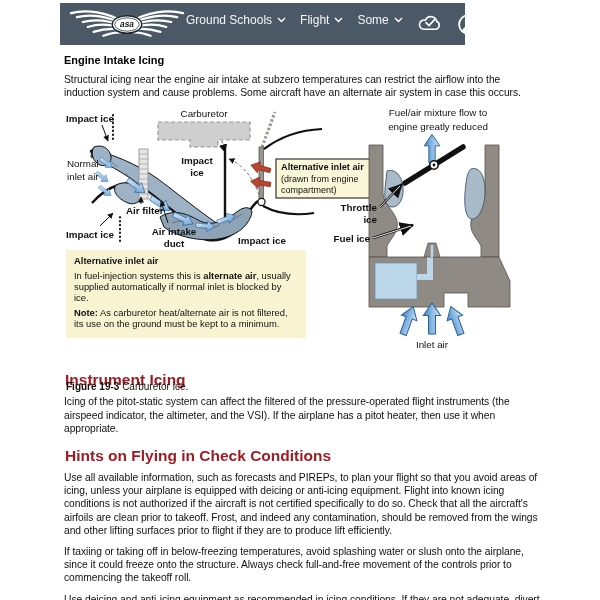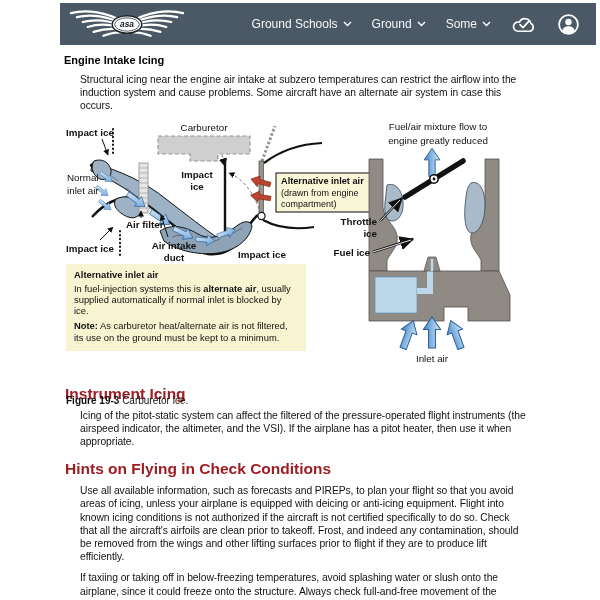--- a/index.html
+++ b/index.html
@@ -1,29 +1,29 @@
 <!DOCTYPE html>
 <html><head>
 <meta charset="utf-8">
 <style>
   html,body{margin:0;padding:0;background:#fff;}
   .page{position:relative;width:600px;height:600px;overflow:hidden;background:#fff;
         font-family:"Liberation Sans",sans-serif;color:#111;}
   
-  .nav{position:absolute;left:60px;top:3px;width:536px;height:42px;background:#4b5966;
+  .nav{position:absolute;left:60px;top:3px;width:405px;height:42px;background:#4b5966;
        display:flex;align-items:center;box-sizing:border-box;padding:0 16px 0 8px;}
   .logo{display:flex;align-items:center;cursor:pointer;}
-  .nav-menu{margin-left:auto;display:flex;align-items:center;gap:20px;}
+  .nav-menu{margin-left:auto;display:flex;align-items:flex-start;gap:14px;}
   .nav-item{display:flex;align-items:center;gap:5px;color:#f4f6f8;font-size:12px;cursor:pointer;white-space:nowrap;}
   .nav-icon{display:flex;align-items:center;cursor:pointer;}
   
   .content{position:absolute;left:64px;top:50px;width:478px;}
   h1{font-size:11px;font-weight:bold;margin:4px 0 7px;color:#000;}
   h2.red{font-size:15.5px;font-weight:bold;margin:12px 1px 6px;color:#9d1d23;}
-  p.body{font-size:10.3px;line-height:13.2px;letter-spacing:-0.05px;margin:0 16px 8px;color:#111;}
+  p.body{font-size:10.3px;line-height:13.2px;letter-spacing:-0.05px;margin:0 0 8px;color:#111;}
   
   .fig{position:relative;width:478px;height:252px;margin:2px 0 6px;}
   .diagram{position:absolute;left:0;top:0;}
   .diagram text{font-family:"Liberation Sans",sans-serif;fill:#111;}
   .lab{font-size:9.8px;font-weight:bold;}
   .lab-n{font-size:9.8px;font-weight:normal;}
   .lab-s{font-size:9px;font-weight:normal;}
   .lab-bs{font-size:9.2px;font-weight:bold;}
   .notebox{position:absolute;left:2px;top:143px;width:240px;box-sizing:border-box;
            background:#f8f4d1;padding:5px 8px 4px;font-size:9.4px;line-height:11.2px;}
@@ -63,21 +63,21 @@
       </svg>
     </div>
     <nav class="nav-menu">
       <div class="nav-item">
         <span>Ground Schools</span>
         <svg width="9" height="6" viewBox="0 0 9 6">
             <polyline points="1,1 4.5,4.5 8,1" fill="none" stroke="#fff" stroke-width="1.4"></polyline>
           </svg>
       </div>
       <div class="nav-item">
-        <span>Ground</span>
+        <span>Flight</span>
         <svg width="9" height="6" viewBox="0 0 9 6">
             <polyline points="1,1 4.5,4.5 8,1" fill="none" stroke="#fff" stroke-width="1.4"></polyline>
           </svg>
       </div>
       <div class="nav-item">
         <span>Some</span>
         <svg width="9" height="6" viewBox="0 0 9 6">
             <polyline points="1,1 4.5,4.5 8,1" fill="none" stroke="#fff" stroke-width="1.4"></polyline>
           </svg>
       </div>

